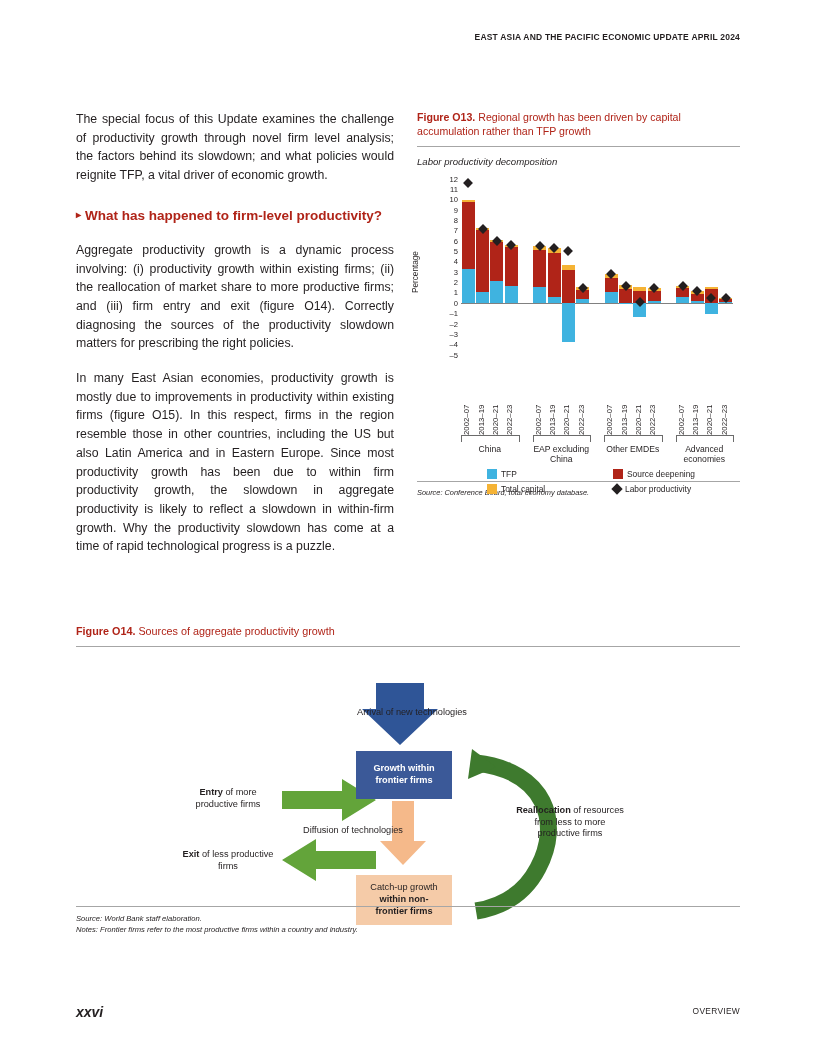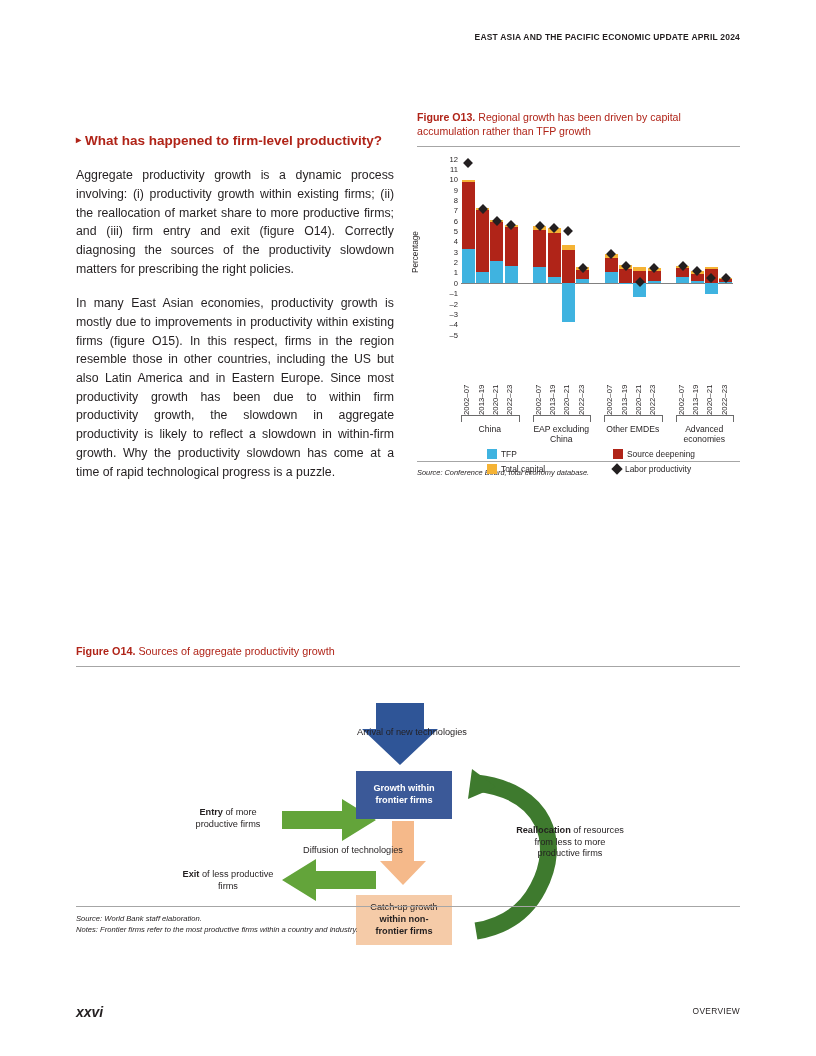--- a/index.html
+++ b/index.html
@@ -77,21 +77,21 @@
   .legend { position:absolute; left:70px; top:296px; width:250px; font-size:8.4px; }
   .legend-row { display:flex; gap:14px; margin-bottom:5px; }
   .lg { display:flex; align-items:center; gap:4px; width:112px; }
   .sw { width:10px; height:10px; display:inline-block; }
   .dia { width:8px; height:8px; background:#231f20; transform:rotate(45deg); display:inline-block; }
   .fig-rule2 { border-bottom:1px solid #a6a6a6; margin-top:8px; }
   .fig-note { font-size:7.4px; line-height:1.45; margin-top:6px; color:#231f20; }
   .fig-note i { font-style:italic; }
 
   
-  .fig14 { position:absolute; left:76px; top:644px; width:664px; }
+  .fig14 { position:absolute; left:76px; top:624px; width:664px; }
   .fig14 .fig-title { font-size:10.8px; }
   .diagram { position:relative; width:664px; height:280px; margin-top:16px; }
   .dbox {
     position:absolute; box-sizing:border-box; text-align:center;
     font-size:9.2px; line-height:1.3; display:flex; align-items:center;
     justify-content:center; flex-direction:column;
   }
   .dbox.blue { background:#3b5998; color:#ffffff; font-weight:bold; }
   .dbox.peach { background:#f5cba8; color:#231f20; }
   .dlabel { position:absolute; font-size:9.2px; line-height:1.3; }
@@ -109,33 +109,35 @@
 <body>
 
 <div class="page">
 
   <div class="runhead">
     <b>EAST ASIA AND THE PACIFIC ECONOMIC UPDATE</b>
     <span class="light">APRIL 2024</span>
   </div>
 
   <div class="col-left">
+    <p>The special focus of this Update examines the challenge of productivity growth through novel firm level analysis; the factors behind its slowdown; and what policies would reignite TFP, a vital driver of economic growth.</p>
     <div class="heading">
       <span class="bullet">▸</span><span>What has happened to firm-level productivity?</span>
     </div>
     <p>Aggregate productivity growth is a dynamic process involving: (i) productivity growth within existing firms; (ii) the reallocation of market share to more productive firms; and (iii) firm entry and exit (figure O14). Correctly diagnosing the sources of the productivity slowdown matters for prescribing the right policies.</p>
     <p>In many East Asian economies, productivity growth is mostly due to improvements in productivity within existing firms (figure O15). In this respect, firms in the region resemble those in other countries, including the US but also Latin America and in Eastern Europe. Since most productivity growth has been due to within firm productivity growth, the slowdown in aggregate productivity is likely to reflect a slowdown in within-firm growth. Why the productivity slowdown has come at a time of rapid technological progress is a puzzle.</p>
   </div>
 
   <div class="fig13">
     <div class="fig-title">
       <span class="num">Figure O13.</span>
       <span class="txt">Regional growth has been driven by capital accumulation rather than TFP growth</span>
     </div>
     <div class="fig-rule"></div>
+    <div class="fig-sub">Labor productivity decomposition</div>
 
     <div class="chart-wrap">
       <div class="axis-label-y">Percentage</div>
       <div class="plot" id="plot">
           <div class="ytick" style="top: 0px;">12</div>
           <div class="ytick" style="top: 10.3529px;">11</div>
           <div class="ytick" style="top: 20.7059px;">10</div>
           <div class="ytick" style="top: 31.0588px;">9</div>
           <div class="ytick" style="top: 41.4118px;">8</div>
           <div class="ytick" style="top: 51.7647px;">7</div>

